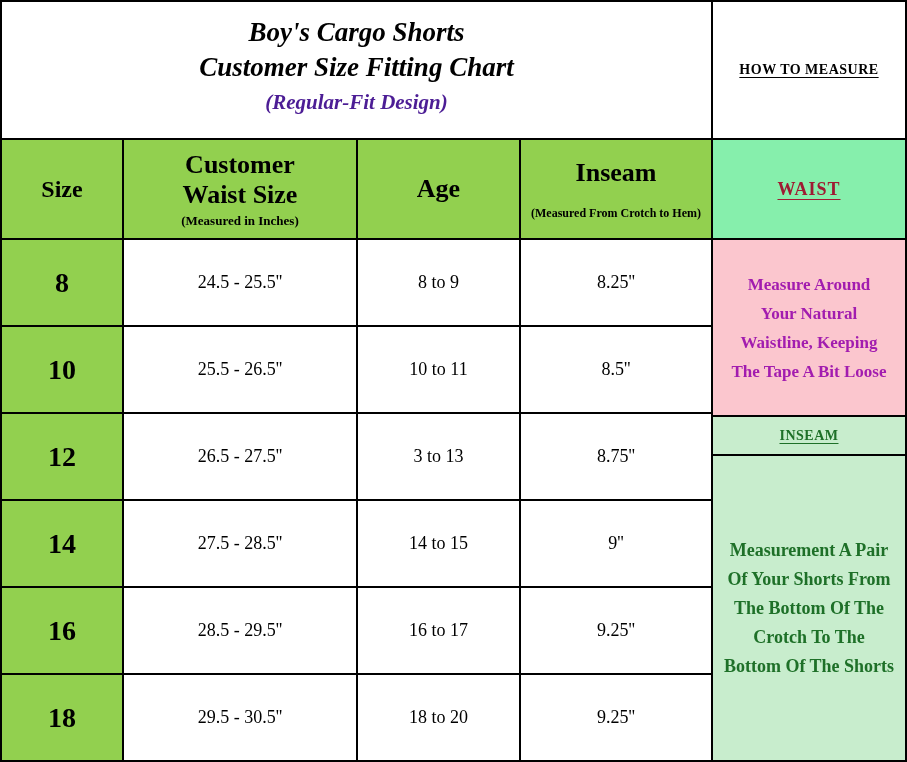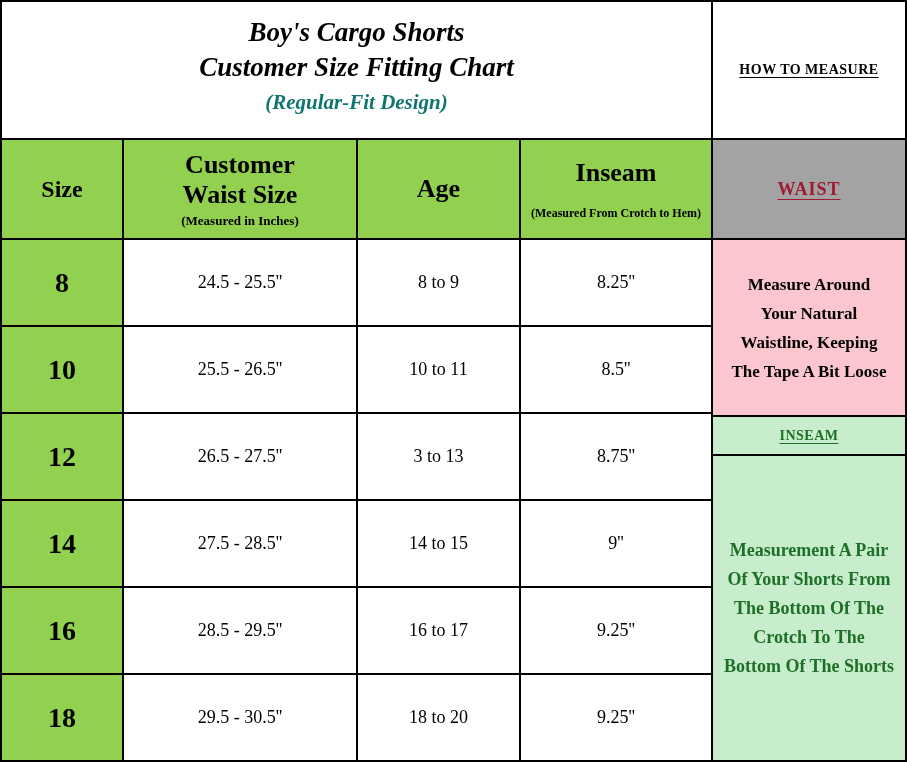--- a/index.html
+++ b/index.html
@@ -12,21 +12,21 @@
   }
   .left{width:709px;display:flex;flex-direction:column;gap:2px;}
   .right{width:192px;display:flex;flex-direction:column;gap:2px;}
 
   
   .title-cell{
     height:136px;background:#fff;text-align:center;
     padding-top:13px;box-sizing:border-box;
   }
   .title-line{font-size:27px;font-weight:bold;font-style:italic;line-height:35px;}
-  .subtitle-line{font-size:21px;font-weight:bold;font-style:italic;color:#0f766e;margin-top:5px;}
+  .subtitle-line{font-size:21px;font-weight:bold;font-style:italic;color:#4c1d95;margin-top:5px;}
 
   
   .table{
     flex:1;display:grid;gap:2px;background:#000;
     grid-template-columns:120px 232px 161px 1fr;
     grid-template-rows:98px repeat(6,1fr);
   }
   .cell{
     display:flex;flex-direction:column;align-items:center;justify-content:center;
     background:#fff;text-align:center;
@@ -42,31 +42,31 @@
 
   
   .htm-cell{
     height:136px;background:#fff;display:flex;align-items:center;justify-content:center;
   }
   .htm-text{
     font-size:14px;font-weight:bold;letter-spacing:.5px;
     text-decoration:underline;text-underline-offset:3px;
   }
   .waist-label-cell{
-    height:98px;background:#a3a3a3;display:flex;align-items:center;justify-content:center;
+    height:98px;background:#86efac;display:flex;align-items:center;justify-content:center;
   }
   .waist-label-text{
     font-size:18px;font-weight:bold;letter-spacing:1px;color:#9E1B32;
     text-decoration:underline;text-underline-offset:4px;
   }
   .waist-desc-cell{
     height:175px;background:#FBC6CE;display:flex;align-items:center;justify-content:center;
     padding:0 16px;box-sizing:border-box;
   }
-  .waist-desc-text{font-size:17px;font-weight:bold;color:#000000;line-height:29px;text-align:center;}
+  .waist-desc-text{font-size:17px;font-weight:bold;color:#a21caf;line-height:29px;text-align:center;}
   .inseam-label-cell{
     height:37px;background:#C8EDCD;display:flex;align-items:center;justify-content:center;
   }
   .inseam-label-text{
     font-size:14px;font-weight:bold;letter-spacing:.5px;color:#1E7028;
     text-decoration:underline;text-underline-offset:3px;
   }
   .inseam-desc-cell{
     flex:1;background:#C8EDCD;display:flex;align-items:center;justify-content:center;
     padding:4px 10px;box-sizing:border-box;

